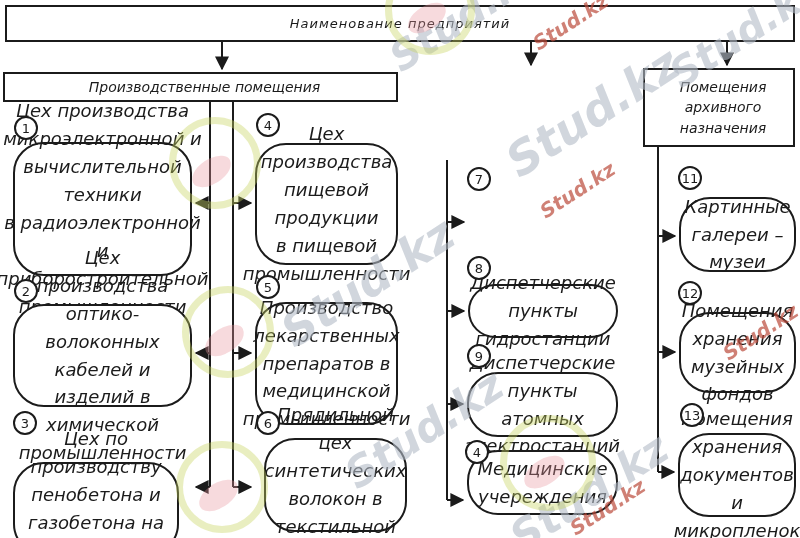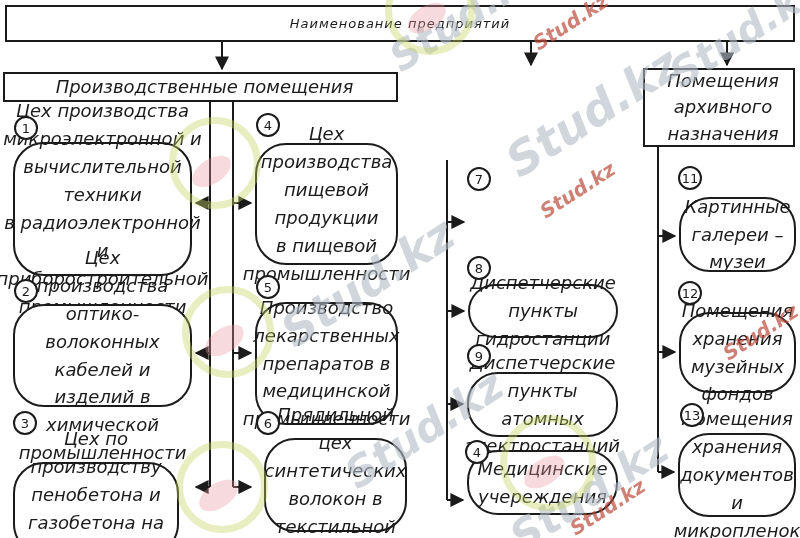--- a/index.html
+++ b/index.html
@@ -6,21 +6,21 @@
   .stage{
     position:relative;width:800px;height:538px;background:#ffffff;
     font-family:"DejaVu Sans",sans-serif;color:#1b1b1b;overflow:hidden;
   }
   .box{
     position:absolute;border:2px solid #1b1b1b;background:#ffffff;
     display:flex;align-items:center;justify-content:center;text-align:center;
     box-sizing:border-box;z-index:2;
   }
   .title-box{font-style:italic;font-size:13px;letter-spacing:1px;}
-  .header-box{font-style:italic;font-size:18px;line-height:1.45;white-space:pre-line;padding-left:8px;}
+  .header-box{font-style:italic;font-size:14px;line-height:1.45;white-space:pre-line;padding-left:8px;}
   .node-box{font-style:italic;font-size:18px;line-height:1.55;white-space:pre-line;padding:2px;border-radius:31px;}
   .num-circle{
     position:absolute;width:24px;height:24px;border:2px solid #1b1b1b;border-radius:50%;
     background:#ffffff;display:flex;align-items:center;justify-content:center;
     font-size:13px;box-sizing:border-box;z-index:3;
   }
   .connectors{position:absolute;left:0;top:0;z-index:1;}
   
   .wm{position:absolute;z-index:5;pointer-events:none;transform:rotate(-33deg);
       font-style:italic;font-weight:bold;white-space:nowrap;}

